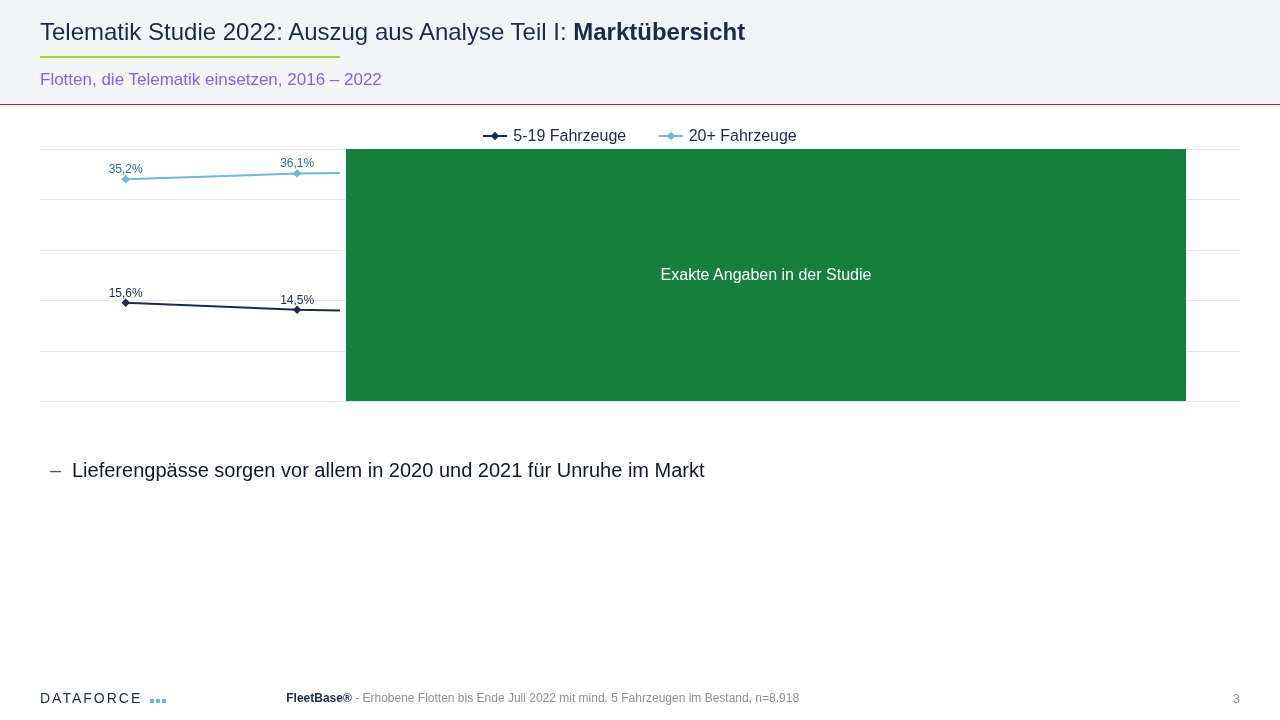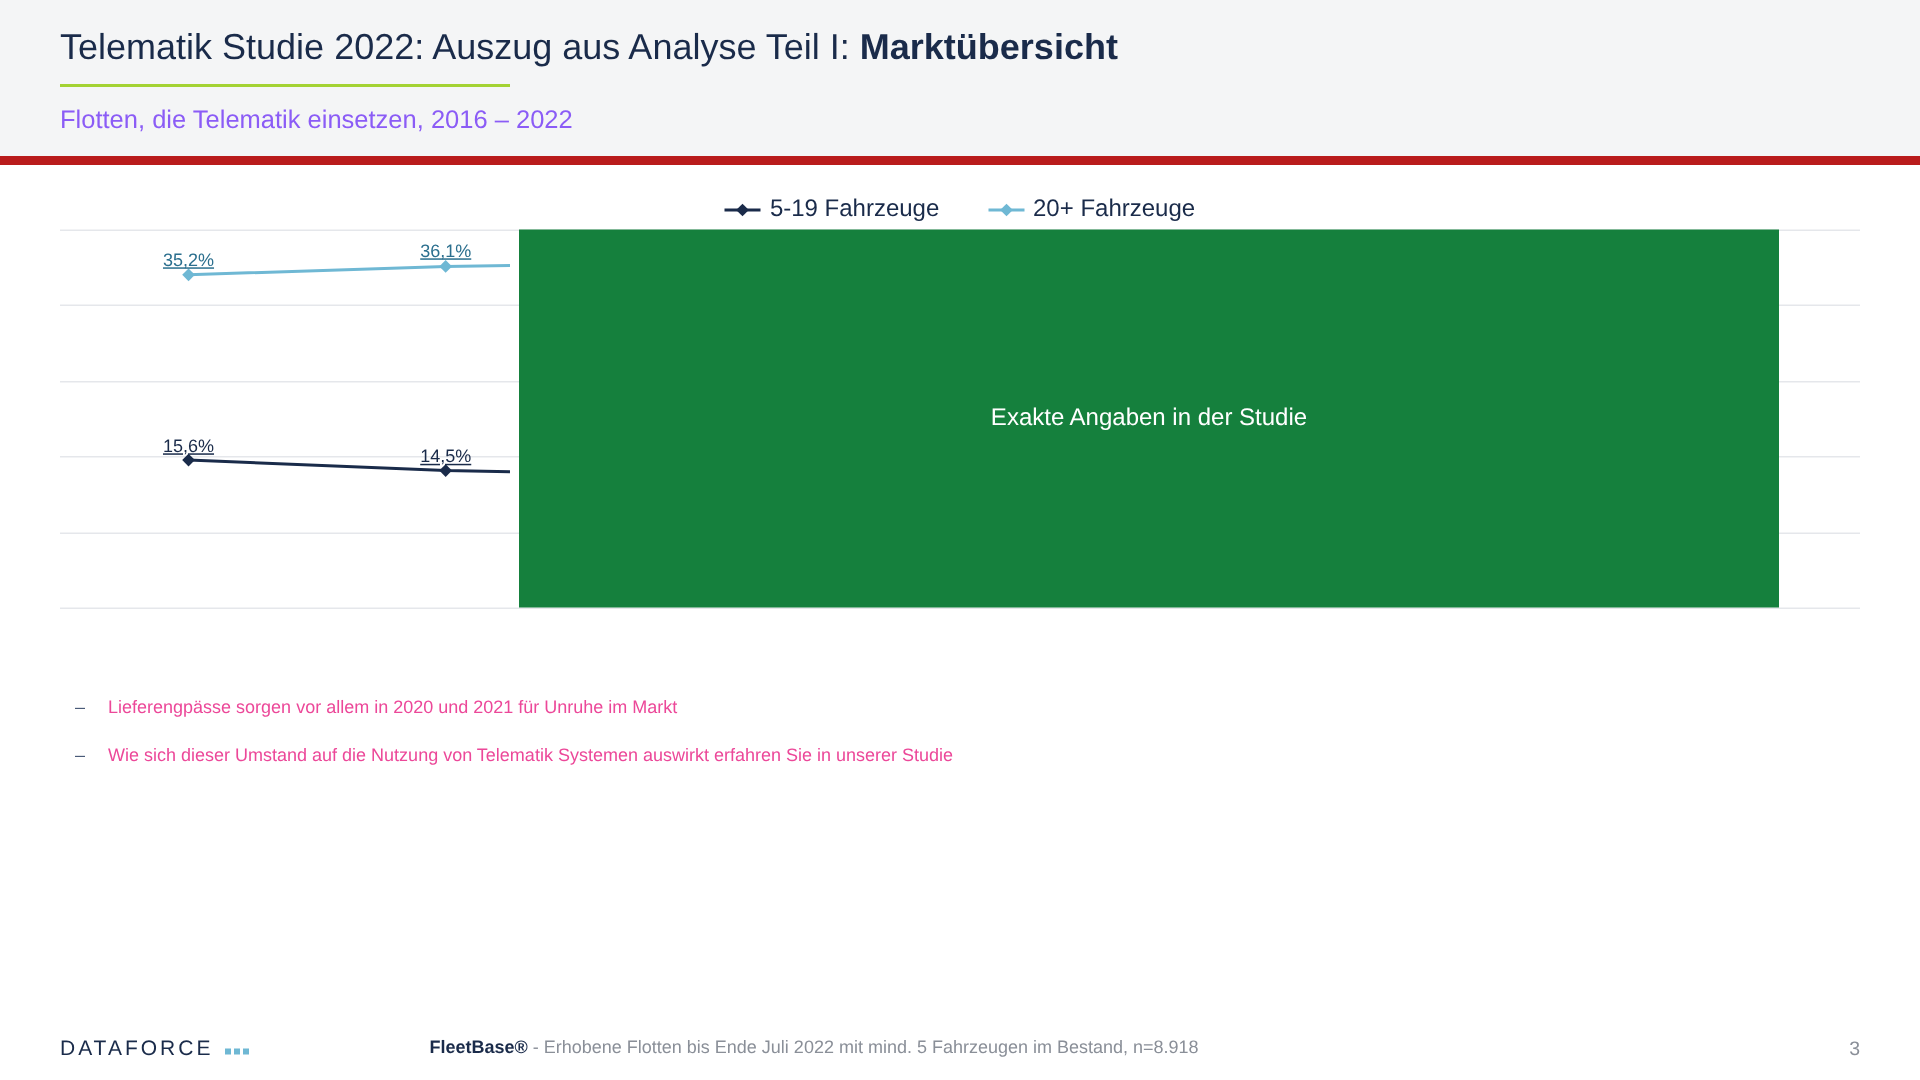--- a/index.html
+++ b/index.html
@@ -1,38 +1,38 @@
 <!DOCTYPE html>
 <html><head>
 <meta charset="utf-8">
 <style>
   * { box-sizing: border-box; margin: 0; padding: 0; }
   html, body { width: 1280px; height: 720px; font-family: Arial, Helvetica, sans-serif; background: #fff; }
   .slide { width: 1280px; height: 720px; position: relative; }
-  .header { background: #f4f5f6; padding: 18px 40px 14px 40px; border-bottom: 6px solid #b91c1c; }
+  .header { background: #f4f5f6; padding: 18px 40px 14px 40px; border-bottom: 1px solid #b91c1c; }
   .title-line { font-size: 24px; color: #1a2b4a; font-weight: 400; }
   .title-line .bold { font-weight: 700; }
   .accent { width: 300px; height: 2px; background: #a3d233; margin: 10px 0 12px 0; }
   .subtitle { font-size: 17px; color: #8b5cf6; }
   .chart-area { position: relative; margin: 18px 40px 0 40px; height: 300px; }
   .legend { text-align: center; font-size: 16px; color: #1a2b4a; margin-bottom: 4px; }
   .legend .item { display: inline-flex; align-items: center; margin: 0 14px; }
   .legend .sw { display: inline-block; width: 24px; height: 2px; margin-right: 6px; position: relative; }
   .legend .sw::after { content:""; position:absolute; left:50%; top:50%; width:6px; height:6px; transform:translate(-50%,-50%) rotate(45deg); }
   .legend .s-dark { background:#1a2b4a; } .legend .s-dark::after{ background:#1a2b4a;}
   .legend .s-light { background:#6fb8d4; } .legend .s-light::after{ background:#6fb8d4;}
   .plot { position: relative; height: 252px; width: 100%; }
   .grid-line { position:absolute; left:0; right:0; height:1px; background:#e5e7eb; }
   .x-labels { display:flex; font-size:12px; color:#1a2b4a; margin-top:6px; }
   .x-labels > div { flex:1; text-align:center; }
   .overlay-box { position:absolute; background:#15803d; color:#fff; display:flex; align-items:center; justify-content:center; font-size:16px; }
-  .data-label { position:absolute; font-size:12px; color:#1a2b4a; transform:translate(-50%,-120%); white-space:nowrap;text-decoration:underline; }
+  .data-label { position:absolute; font-size:12px; color:#1a2b4a; transform:translate(-50%,-120%); white-space:nowrap; }
   .data-label.light { color:#2b6f8e; }
   .bullets { margin: 36px 50px 0 50px; }
-  .bullets li { list-style:none; font-size:12px; color:#ec4899; margin-bottom:18px; position:relative; padding-left:22px; }
+  .bullets li { list-style:none; font-size:20px; color:#0f172a; margin-bottom:18px; position:relative; padding-left:22px; }
   .bullets li::before { content:"–"; position:absolute; left:0; color:#4a5a78; }
   .footer { position:absolute; bottom:14px; left:0; right:0; padding:0 40px; display:flex; align-items:center; }
   .logo { font-size:14px; letter-spacing:2px; font-weight:400; color:#1a2b4a; display:flex; align-items:center; gap:6px;}
   .logo-dots { display:inline-block; }
   .logo-dots i{ display:inline-block;width:4px;height:4px;background:#6fb8d4;margin-left:2px;}
   .footnote { font-size:12px; color:#8a8f98; margin-left:120px; }
   .footnote b { color:#1a2b4a; font-weight:700; }
   .pagenum { margin-left:auto; font-size:13px; color:#8a8f98; }
   svg.lines { position:absolute; top:0; left:0; width:100%; height:100%; overflow:visible; }
 </style>
@@ -84,21 +84,20 @@
       <div class="data-label" style="left:21.43%; top:63.7%;">14,5%</div>
 
       <div class="overlay-box" style="left:25.5%; right:4.5%; top:0; bottom:0;">
         <span>Exakte Angaben in der Studie</span>
       </div>
     </div>
   </div>
 
   <ul class="bullets">
     <li>Lieferengpässe sorgen vor allem in 2020 und 2021 für Unruhe im Markt</li>
-    <li>Wie sich dieser Umstand auf die Nutzung von Telematik Systemen auswirkt erfahren Sie in unserer Studie</li>
   </ul>
 
   <div class="footer">
     <div class="logo">
       <span>DATAFORCE</span>
       <span class="logo-dots"><i></i><i></i><i></i></span>
     </div>
     <div class="footnote">
       <b>FleetBase®</b><span> - Erhobene Flotten bis Ende Juli 2022 mit mind. 5 Fahrzeugen im Bestand, n=8.918</span>
     </div>

